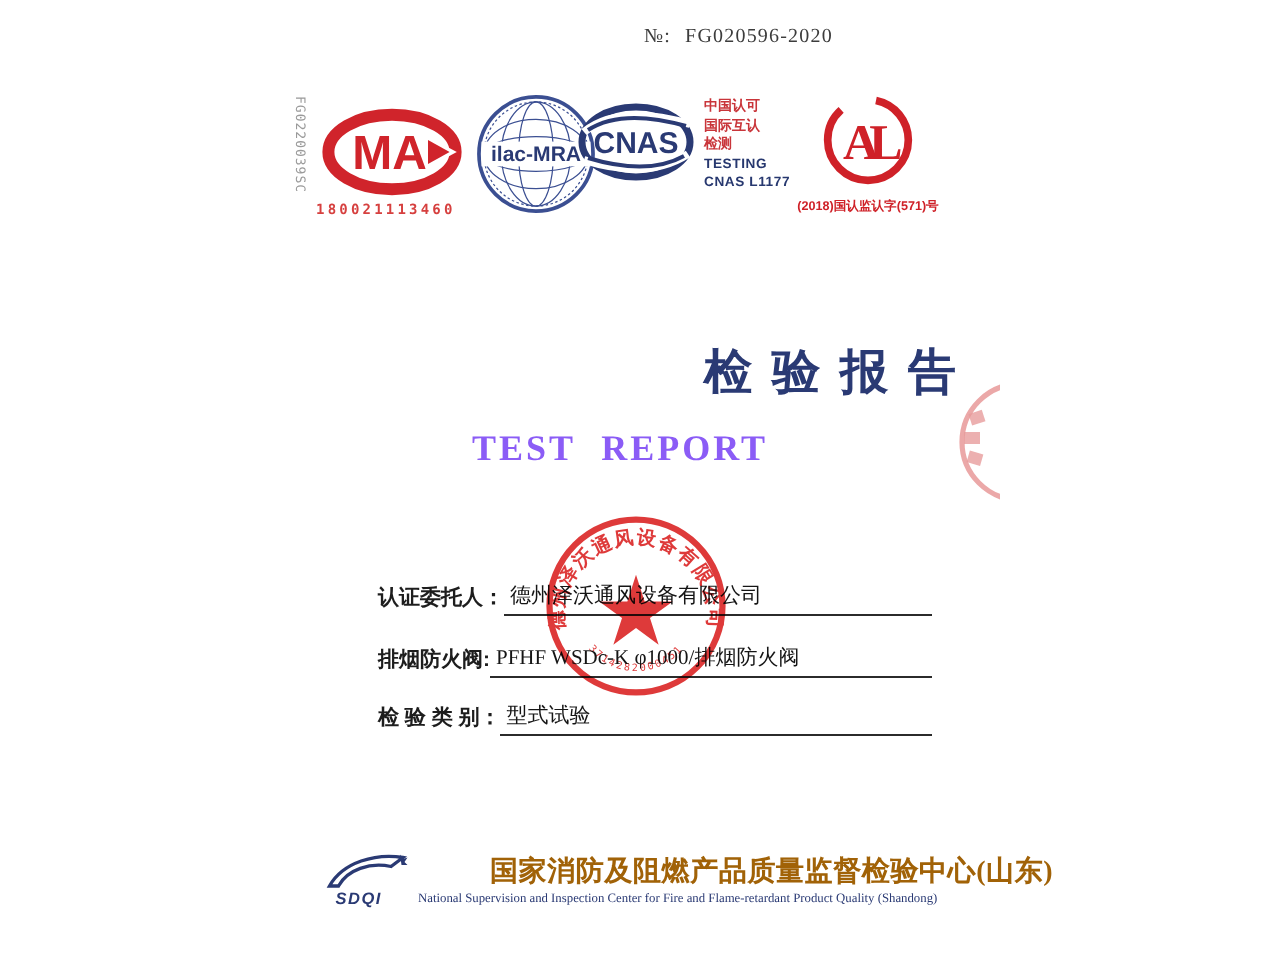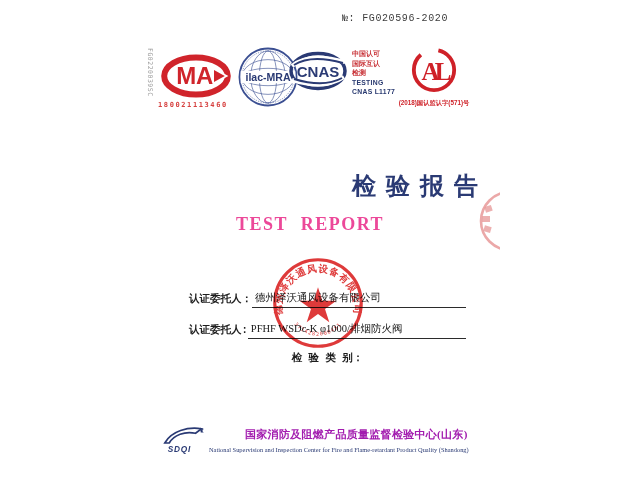--- a/index.html
+++ b/index.html
@@ -6,22 +6,22 @@
   body{
     width:640px;height:480px;position:relative;overflow:hidden;
     background:#ffffff;
     font-family:"Liberation Sans", sans-serif;
     -webkit-font-smoothing:antialiased;
   }
   .abs{position:absolute;}
 
   
   .report-no{
-    left:342px;top:13px;
-    font-family:Liberation Mono, monospace;
+    left:322px;top:13px;
+    font-family:Liberation Serif, serif;
     font-size:10px;color:#3c3c3c;letter-spacing:.6px;
   }
   .report-no .num{margin-left:7px;}
 
   
   .side-code{
     left:146px;top:48px;height:70px;
     writing-mode:vertical-rl;
     font-size:6.5px;color:#9a9a9a;letter-spacing:.5px;
     font-family:"DejaVu Sans Mono", monospace;
@@ -46,33 +46,33 @@
   }
 
   
   .title-cn{
     left:140px;top:170px;width:340px;text-align:right;
     font-size:24px;font-weight:bold;color:#2a3a74;
     font-family:"Liberation Serif", serif;letter-spacing:2px;
   }
   .title-en{
     left:140px;top:214px;width:340px;text-align:center;
-    font-size:18px;font-weight:bold;color:#ec4899;
+    font-size:18px;font-weight:bold;color:#8b5cf6;
     font-family:"Liberation Serif", serif;letter-spacing:1.5px;word-spacing:7px;
   }
 
   
   .field-row{
     left:189px;width:277px;display:flex;align-items:flex-end;
   }
   .row-1{top:291px;}
   .row-2{top:322px;}
   .row-3{top:351px;justify-content:center;}
   .field-label{
-    font-family:Liberation Mono, monospace;
+    font-family:Liberation Sans, sans-serif;
     font-size:10.5px;font-weight:600;color:#1d1d1d;
     white-space:nowrap;padding-bottom:2px;
   }
   .field-value{
     flex:1;
     font-family:"Liberation Serif", serif;
     font-size:10.5px;color:#151515;
     border-bottom:1.5px solid #2b2b2b;
     padding:0 0 2px 3px;white-space:nowrap;
   }
@@ -80,21 +80,21 @@
   
   .seal{left:272px;top:257px;mix-blend-mode:multiply;opacity:.93;}
 
   
   .edge-seal{left:472px;top:190px;opacity:.75;}
 
   
   .footer-logo{left:162px;top:425px;}
   .footer-cn{
     left:209px;top:427px;
-    font-size:11px;font-weight:bold;color:#a21caf;
+    font-size:14px;font-weight:bold;color:#a16207;
     font-family:"Liberation Serif", serif;letter-spacing:.3px;padding-left:36px;
   }
   .footer-en{
     left:209px;top:446px;width:280px;
     font-size:6.4px;color:#2a3a74;
     font-family:"Liberation Serif", serif;
   }
 </style>
 </head>
 <body>
@@ -148,25 +148,26 @@
 <div class="abs cal-caption">(2018)国认监认字(571)号</div>
 
 <div class="abs title-cn">检 验 报 告</div>
 <div class="abs title-en">TEST REPORT</div>
 
 <div class="abs field-row row-1">
   <span class="field-label">认证委托人：</span>
   <span class="field-value">德州泽沃通风设备有限公司</span>
 </div>
 <div class="abs field-row row-2">
-  <span class="field-label">认证委托人:</span>
+  <span class="field-label">排烟防火阀:</span>
   <span class="field-value">PFHF WSDc-K φ1000/排烟防火阀</span>
 </div>
 <div class="abs field-row row-3">
   <span class="field-label">检 验 类 别：</span>
+  <span class="field-value">型式试验</span>
 </div>
 
 <svg class="abs seal" width="92" height="92" viewBox="0 0 100 100">
   <defs>
     <path id="sealTop" d="M 11 62 A 39.5 39.5 0 1 1 89 62" fill="none"></path>
     <path id="sealBottom" d="M 25 74 A 33 33 0 0 0 75 74" fill="none"></path>
   </defs>
   <circle cx="50" cy="50" r="47" fill="none" stroke="#dc2b2b" stroke-width="3.4"></circle>
   <polygon points="50,33 54.7,47.5 70,47.5 57.6,56.5 62.3,71 50,62 37.7,71 42.4,56.5 30,47.5 45.3,47.5" fill="#dc2b2b"></polygon>
   <text font-size="10.5" font-weight="bold" fill="#dc2b2b" letter-spacing="1" font-family="Liberation Serif, serif">

